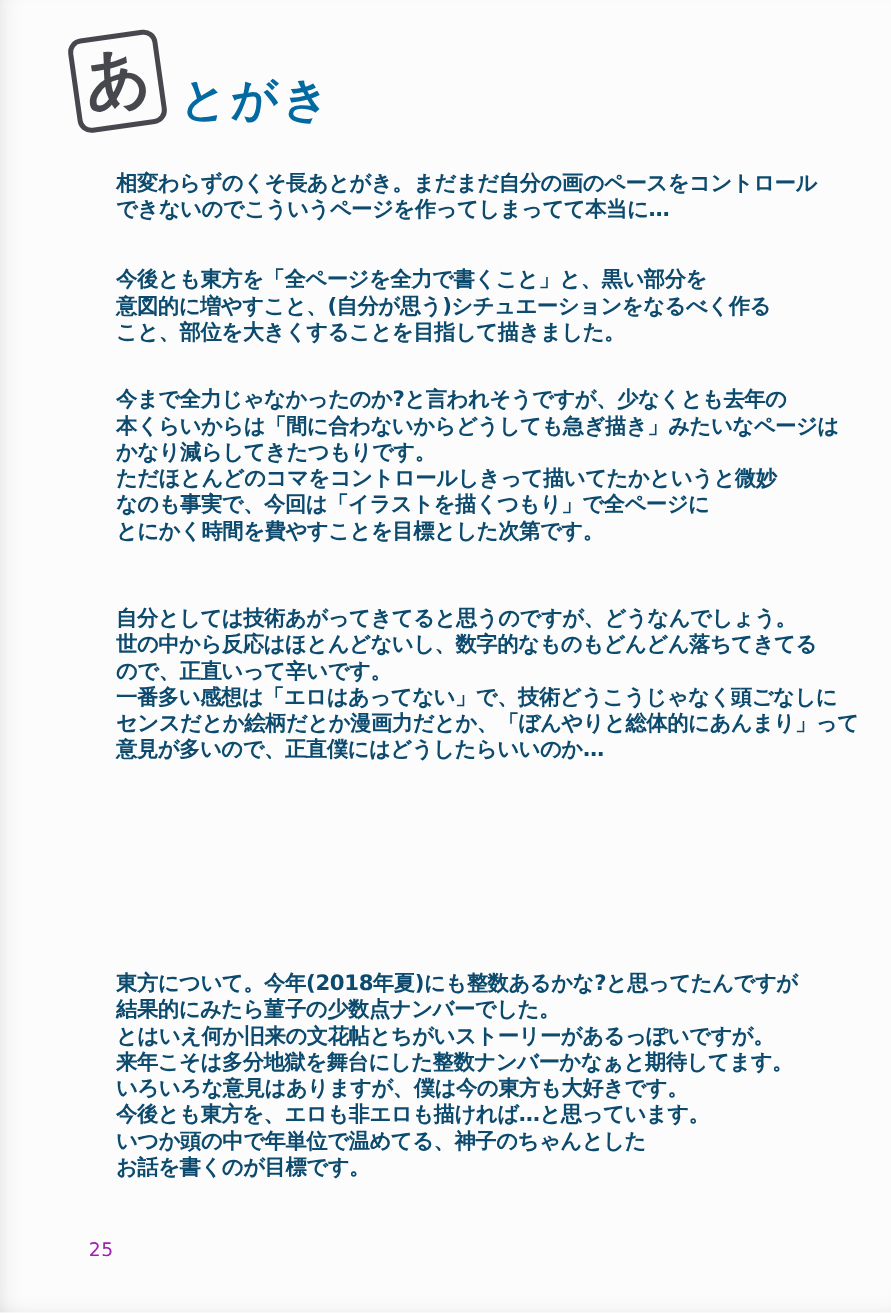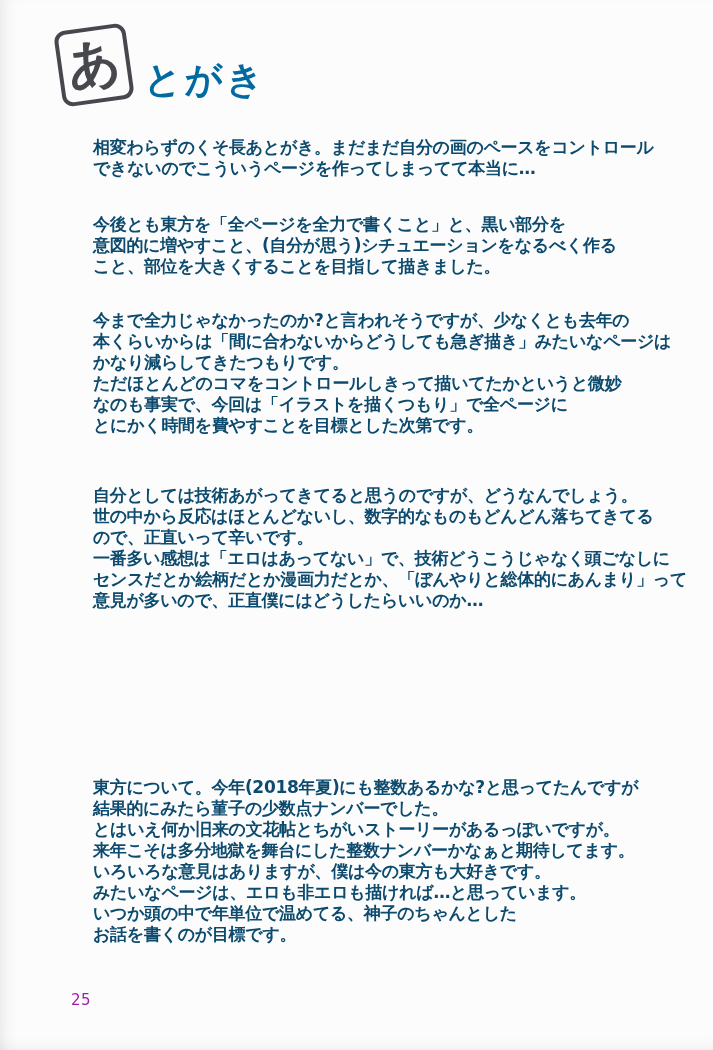--- a/index.html
+++ b/index.html
@@ -115,19 +115,19 @@
 ただほとんどのコマをコントロールしきって描いてたかというと微妙
 なのも事実で、今回は「イラストを描くつもり」で全ページに
 とにかく時間を費やすことを目標とした次第です。</p>
 
 
   <p class="para p6">東方について。今年(2018年夏)にも整数あるかな?と思ってたんですが
 結果的にみたら菫子の少数点ナンバーでした。
 とはいえ何か旧来の文花帖とちがいストーリーがあるっぽいですが。
 来年こそは多分地獄を舞台にした整数ナンバーかなぁと期待してます。
 いろいろな意見はありますが、僕は今の東方も大好きです。
-みたいなページは、エロも非エロも描ければ…と思っています。
+今後とも東方を、エロも非エロも描ければ…と思っています。
 いつか頭の中で年単位で温めてる、神子のちゃんとした
 お話を書くのが目標です。</p>
 
   <div class="pageno">25</div>
 
 </div>
 
 </body></html>

